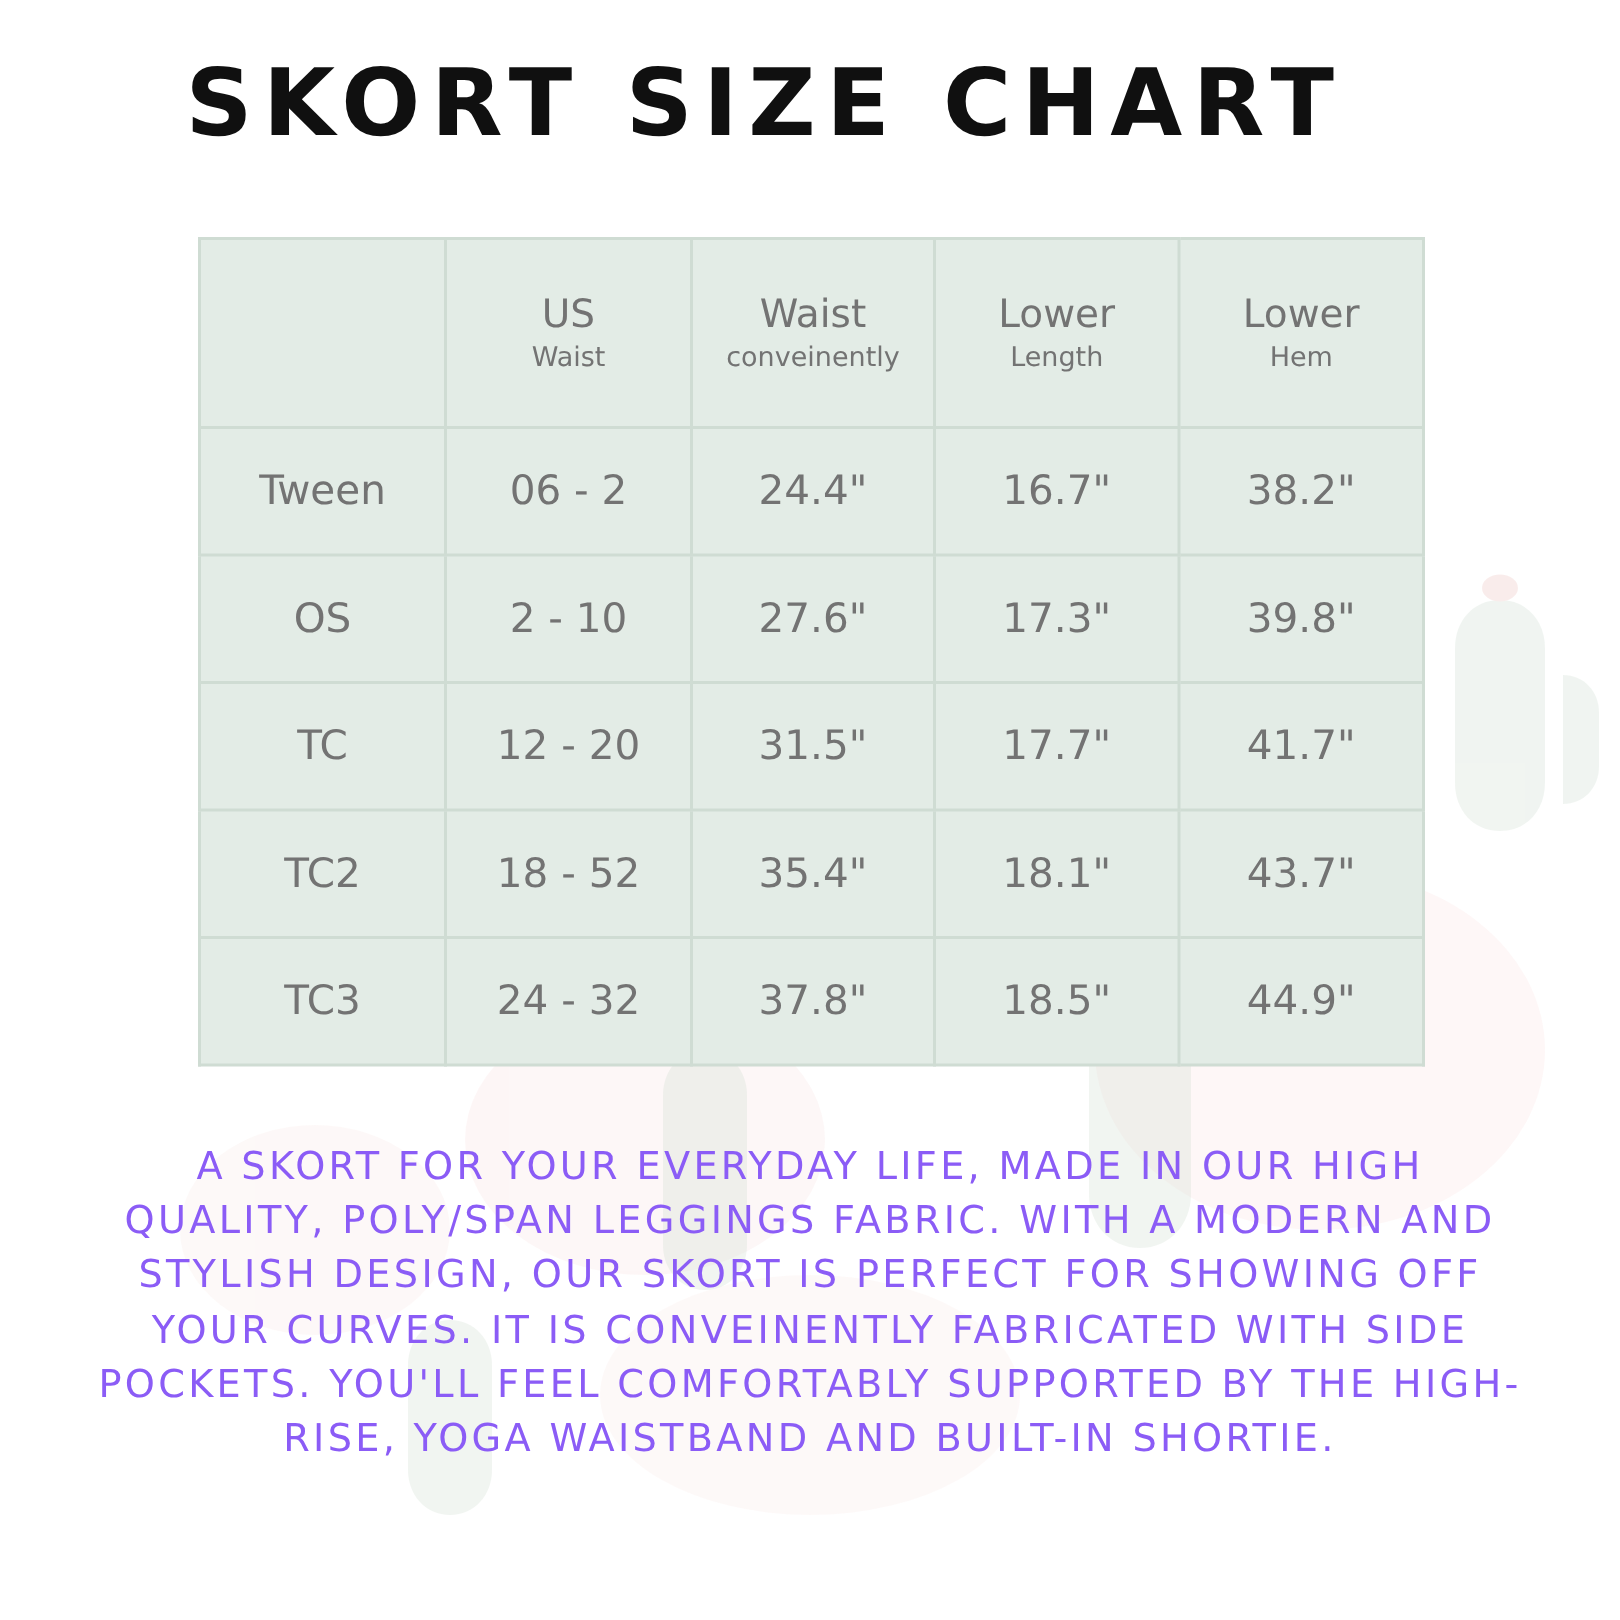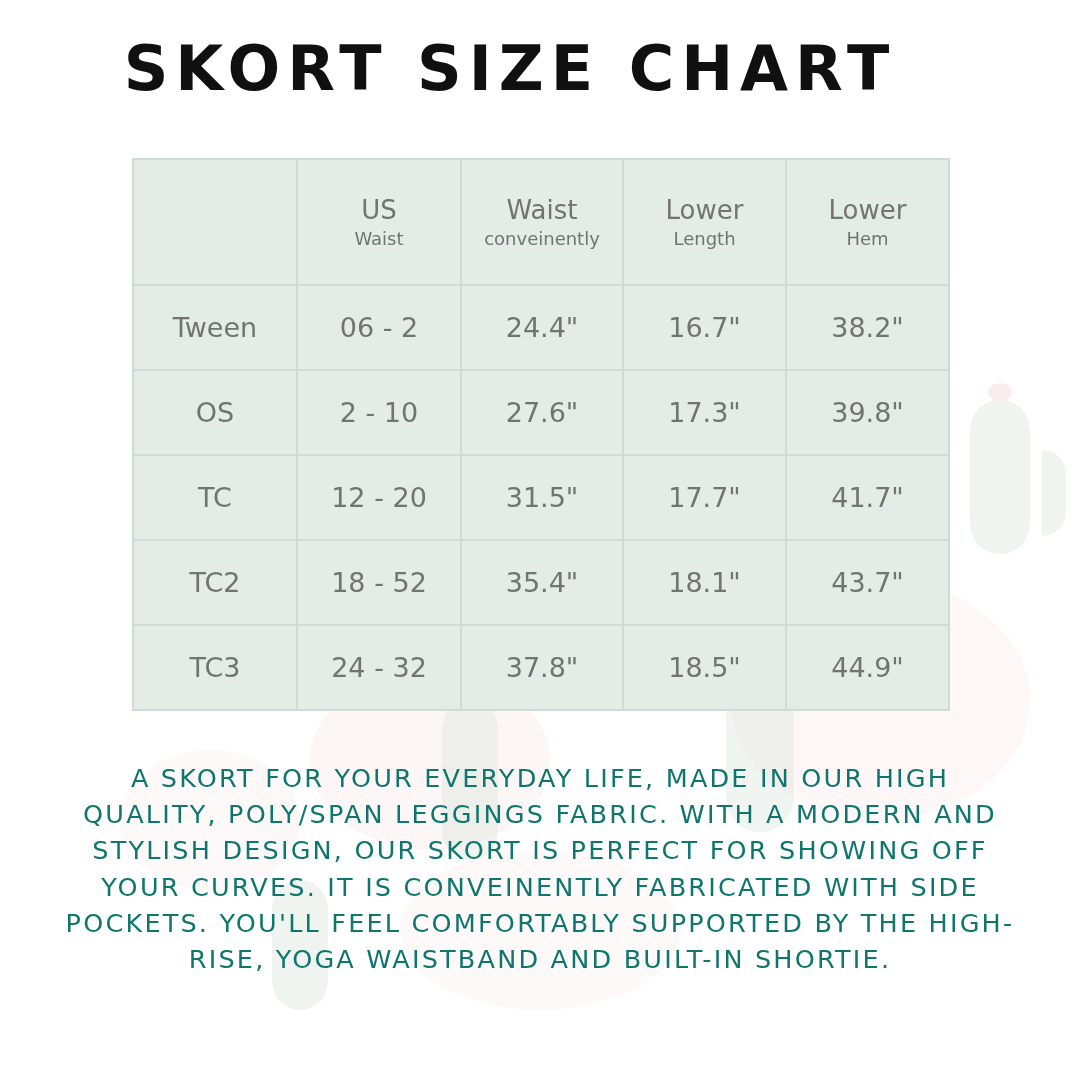--- a/index.html
+++ b/index.html
@@ -106,21 +106,21 @@
   .description {
     position: absolute;
     left: 60px;
     top: 760px;
     width: 960px;
     text-align: center;
     font-family: "DejaVu Sans", sans-serif;
     font-size: 25.5px;
     line-height: 1.42;
     letter-spacing: 2.2px;
-    color: #0f766e;
+    color: #8b5cf6;
     text-transform: uppercase;
     font-weight: normal;
   }
 </style>
 </head>
 <body>
 
 <div class="bg-art">
   <svg width="1080" height="1080" viewBox="0 0 1080 1080" xmlns="http://www.w3.org/2000/svg">
     <defs>

